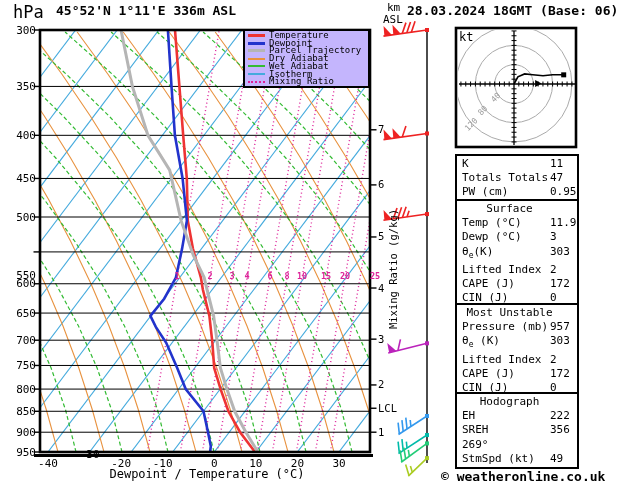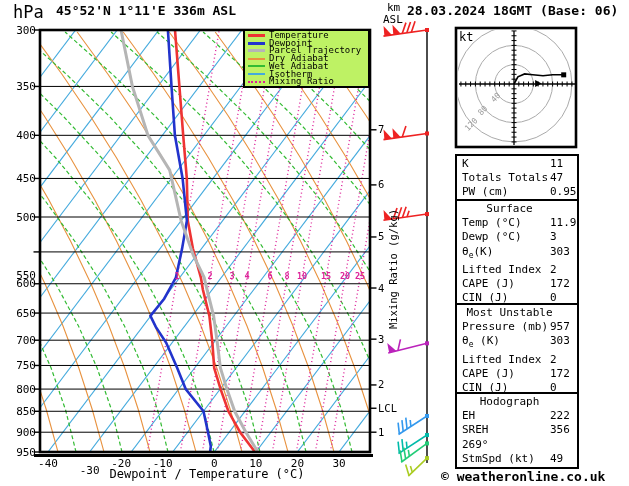--- a/index.html
+++ b/index.html
@@ -10,21 +10,21 @@
   .hpa{left:13px;top:2px;font-size:17px}
   .title{left:56px;top:3px;font-size:13px;font-weight:bold}
   .date{left:407px;top:3px;font-size:13px;font-weight:bold}
   .km{left:387px;top:1px;font-size:11px}
   .asl{left:383px;top:13px;font-size:11px}
   .xlabel{left:72px;top:467px;width:270px;text-align:center;font-size:12px}
   .mixaxis{left:322px;top:263px;width:142px;text-align:center;font-size:10.5px;transform:rotate(-90deg)}
   .ktlabel{left:459px;top:30px;font-size:12px}
   .copyright{left:441px;top:469px;font-size:13px;font-weight:bold}
   #legend{position:absolute;left:243px;top:29px;width:127px;height:59px;border:2px solid #000;
-          background:#bef264;box-sizing:border-box;display:flex;flex-direction:column;
+          background:#c4b5fd;box-sizing:border-box;display:flex;flex-direction:column;
           justify-content:space-evenly;padding-left:3px;z-index:5}
   .lgrow{display:flex;align-items:center;height:7px}
   .lgsw{width:17px;height:0;margin-right:4px;flex:none}
   .lgl{font-size:9px;line-height:7px}
   .panelbox{position:absolute;left:455px;width:124px;border:2px solid #000;background:#fff;
             font-size:11px;line-height:14.2px;padding:1px 0 1px 5px;box-sizing:border-box;z-index:4}
   #box1{top:154px}#box2{top:199px}#box3{top:303px}#box4{top:392px}
   .pbt{text-align:center;padding-right:20px}
   .prow{display:flex}
   .plab{width:88px;flex:none}
@@ -303,39 +303,39 @@
       <span class="ticklab" style="left: 4px; width: 32px; top: 306.568px; text-align: right;">650</span>
       <span class="ticklab" style="left: 4px; width: 32px; top: 333.699px; text-align: right;">700</span>
       <span class="ticklab" style="left: 4px; width: 32px; top: 358.957px; text-align: right;">750</span>
       <span class="ticklab" style="left: 4px; width: 32px; top: 382.585px; text-align: right;">800</span>
       <span class="ticklab" style="left: 4px; width: 32px; top: 404.78px; text-align: right;">850</span>
       <span class="ticklab" style="left: 4px; width: 32px; top: 425.706px; text-align: right;">900</span>
       <span class="ticklab" style="left: 4px; width: 32px; top: 445.5px; text-align: right;">950</span>
     </div>
   <div id="tlabels">
       <span class="ticklab" style="left: 28.02px; width: 40px; top: 456.5px; text-align: center;">-40</span>
-      <span class="ticklab" style="left: 69.59px; width: 40px; top: 464px; text-align: center;">-30</span>
+      <span class="ticklab" style="left: 69.59px; width: 40px; top: 448px; text-align: center;">-30</span>
       <span class="ticklab" style="left: 111.16px; width: 40px; top: 456.5px; ">-20</span>
       <span class="ticklab" style="left: 152.73px; width: 40px; top: 456.5px; ">-10</span>
       <span class="ticklab" style="left: 194.3px; width: 40px; top: 456.5px; text-align: center;">0</span>
       <span class="ticklab" style="left: 235.87px; width: 40px; top: 456.5px; text-align: center;">10</span>
       <span class="ticklab" style="left: 277.44px; width: 40px; top: 456.5px; text-align: center;">20</span>
       <span class="ticklab" style="left: 319.01px; width: 40px; top: 456.5px; text-align: center;">30</span>
     </div>
   <div id="mrlabels">
       <span class="mrlab" style="left: 167px; top: 271px;">1</span>
       <span class="mrlab" style="left: 200px; top: 271px;">2</span>
       <span class="mrlab" style="left: 222px; top: 271px;">3</span>
       <span class="mrlab" style="left: 237px; top: 271px;">4</span>
       <span class="mrlab" style="left: 260px; top: 271px;">6</span>
       <span class="mrlab" style="left: 277px; top: 271px;">8</span>
       <span class="mrlab" style="left: 292px; top: 271px;">10</span>
       <span class="mrlab" style="left: 316px; top: 271px;">15</span>
       <span class="mrlab" style="left: 335px; top: 271px;">20</span>
-      <span class="mrlab" style="left: 350px; top: 271px;">25</span>
+      <span class="mrlab" style="left: 365px; top: 271px;">25</span>
     </div>
   <div id="kmlabels">
       <span class="kmlab" style="left: 378px; top: 123.288px;">7</span>
       <span class="kmlab" style="left: 378px; top: 178.394px;">6</span>
       <span class="kmlab" style="left: 378px; top: 230.463px;">5</span>
       <span class="kmlab" style="left: 378px; top: 281.51px;">4</span>
       <span class="kmlab" style="left: 378px; top: 332.651px;">3</span>
       <span class="kmlab" style="left: 378px; top: 378.443px;">2</span>
       <span class="kmlab" style="left: 378px; top: 401.752px;">LCL</span>
       <span class="kmlab" style="left: 378px; top: 425.706px;">1</span>

